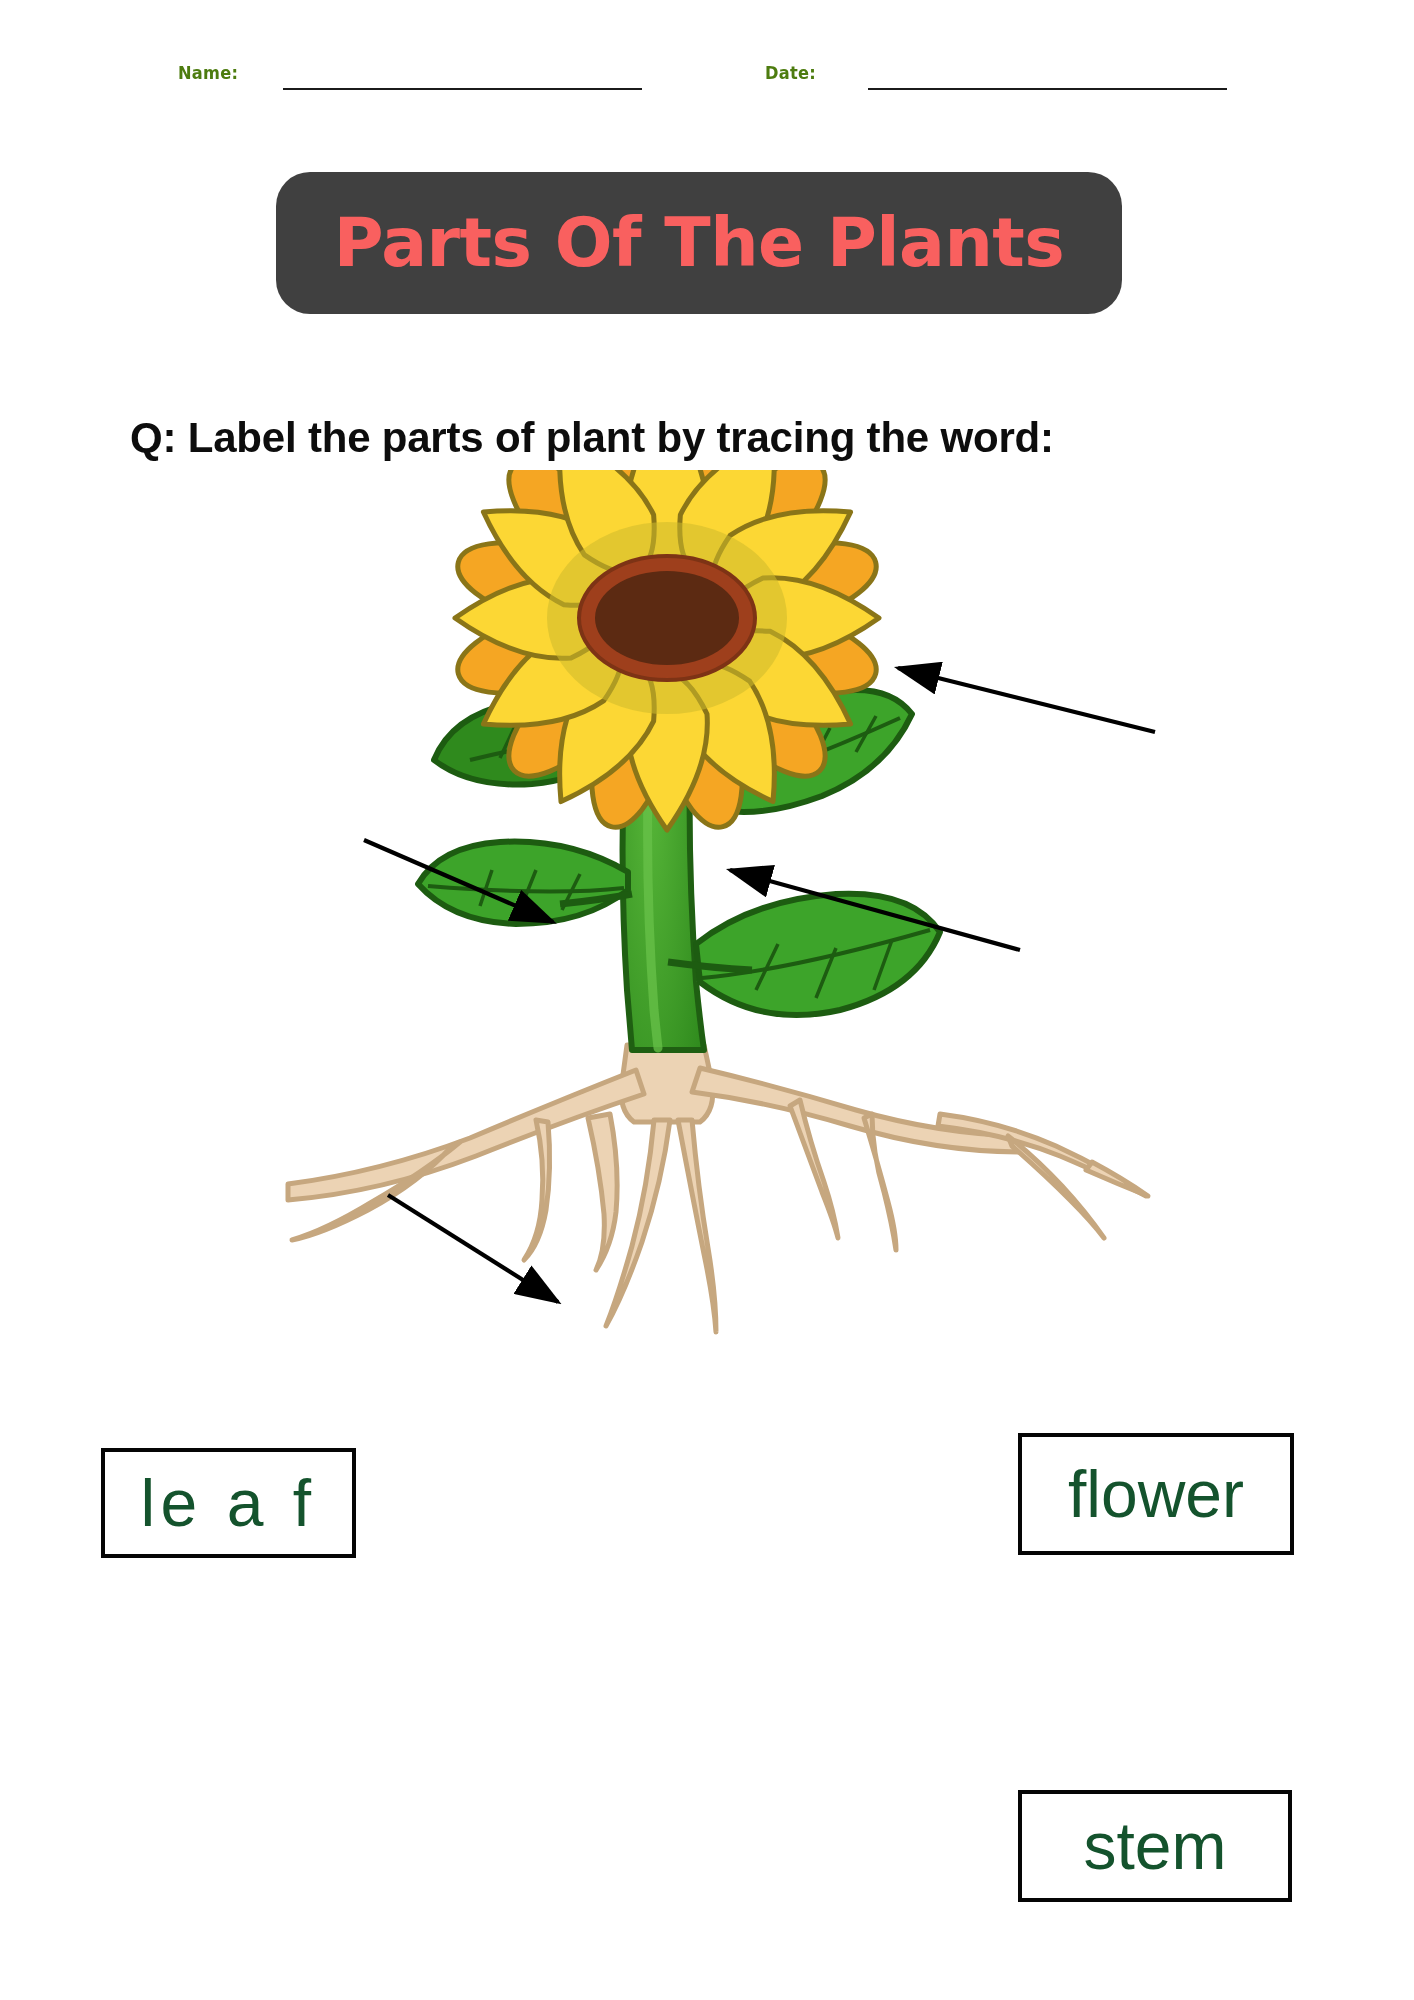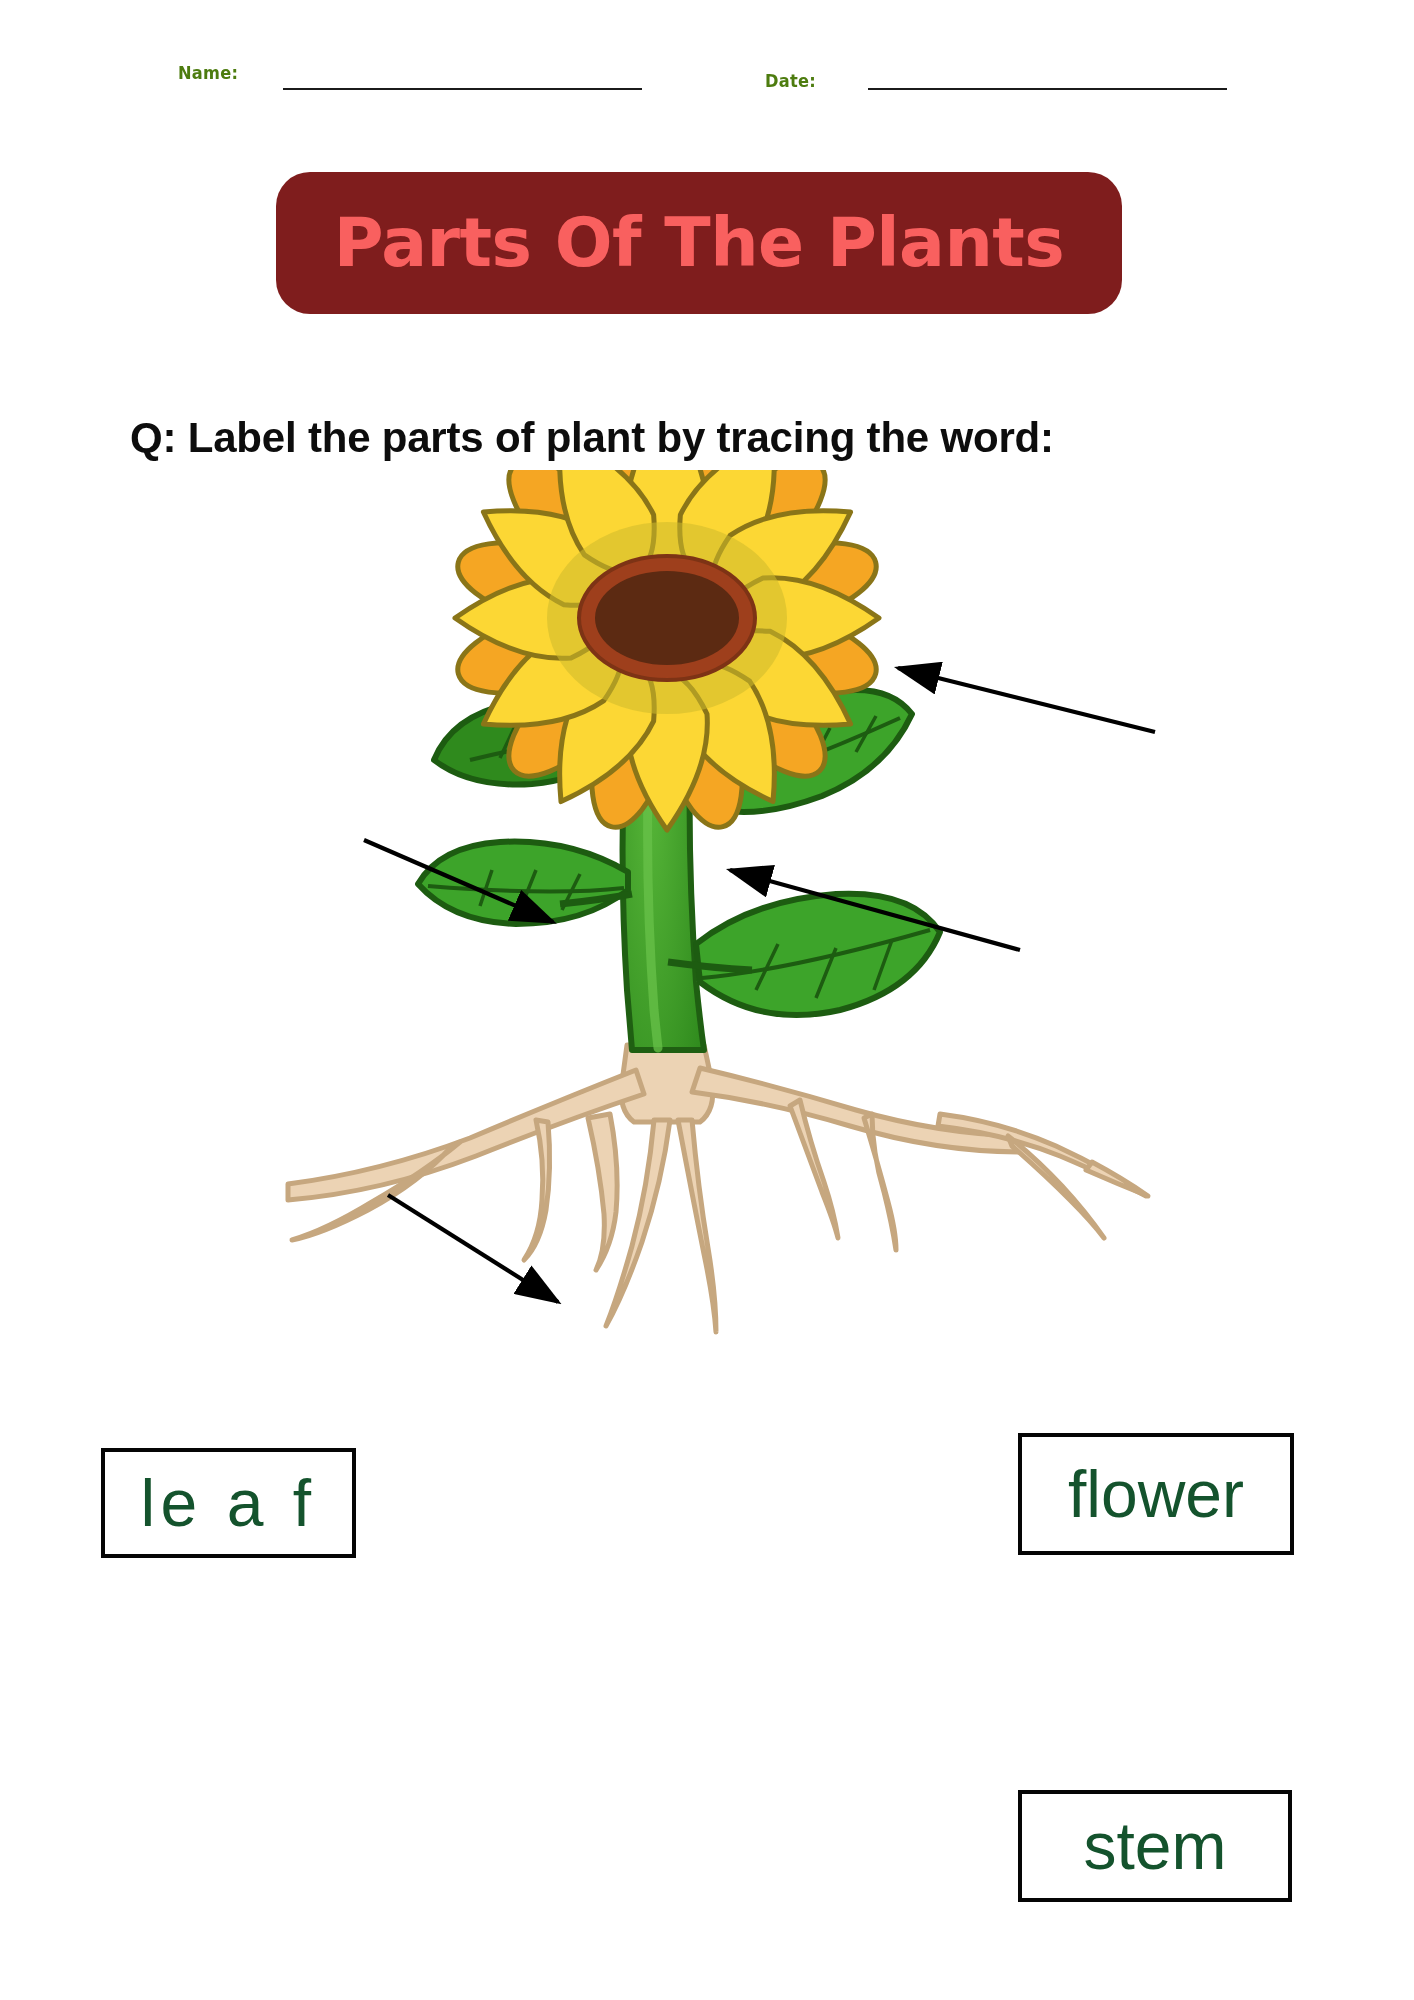--- a/index.html
+++ b/index.html
@@ -33,39 +33,39 @@
     font-family: "DejaVu Sans Condensed", "Liberation Sans Narrow", "Liberation Sans", sans-serif;
     font-size: 18px;
     font-weight: 700;
     color: #4d7c0f;
     letter-spacing: 0.3px;
     white-space: nowrap;
     line-height: 30px;
   }
 
   #name-label { left: 178px; top: 0; }
-  #date-label { left: 765px; top: 8px; }
+  #date-label { left: 765px; top: 0; }
 
   .field-rule {
     position: absolute;
     height: 0;
     border-bottom: 2.2px solid #1b1b1b;
   }
 
   #name-rule { left: 283px; top: 30px; width: 359px; }
   #date-rule { left: 868px; top: 30px; width: 359px; }
 
   
   #title-banner {
     position: absolute;
     left: 276px;
     top: 172px;
     width: 846px;
     height: 142px;
-    background: #7f1d1d;
+    background: #404040;
     border-radius: 34px;
     display: flex;
     align-items: center;
     justify-content: center;
   }
 
   #title-text {
     font-family: "DejaVu Sans", sans-serif;
     font-size: 68px;
     font-weight: 700;

